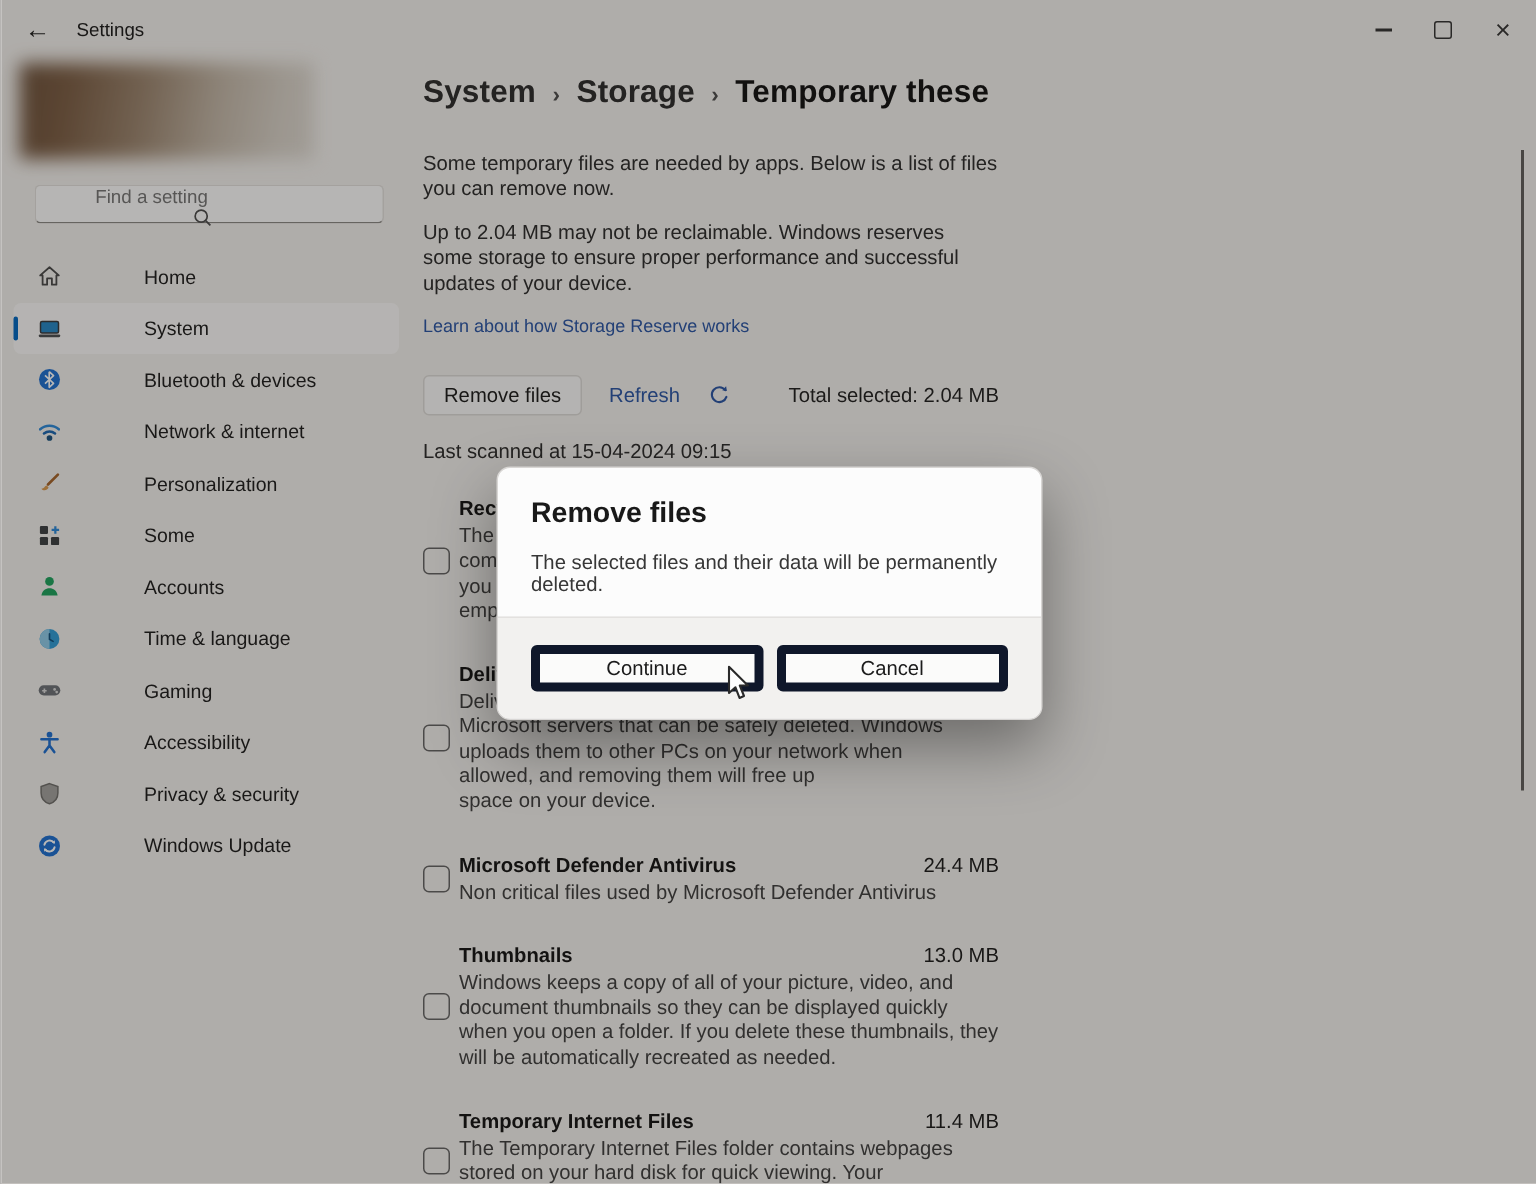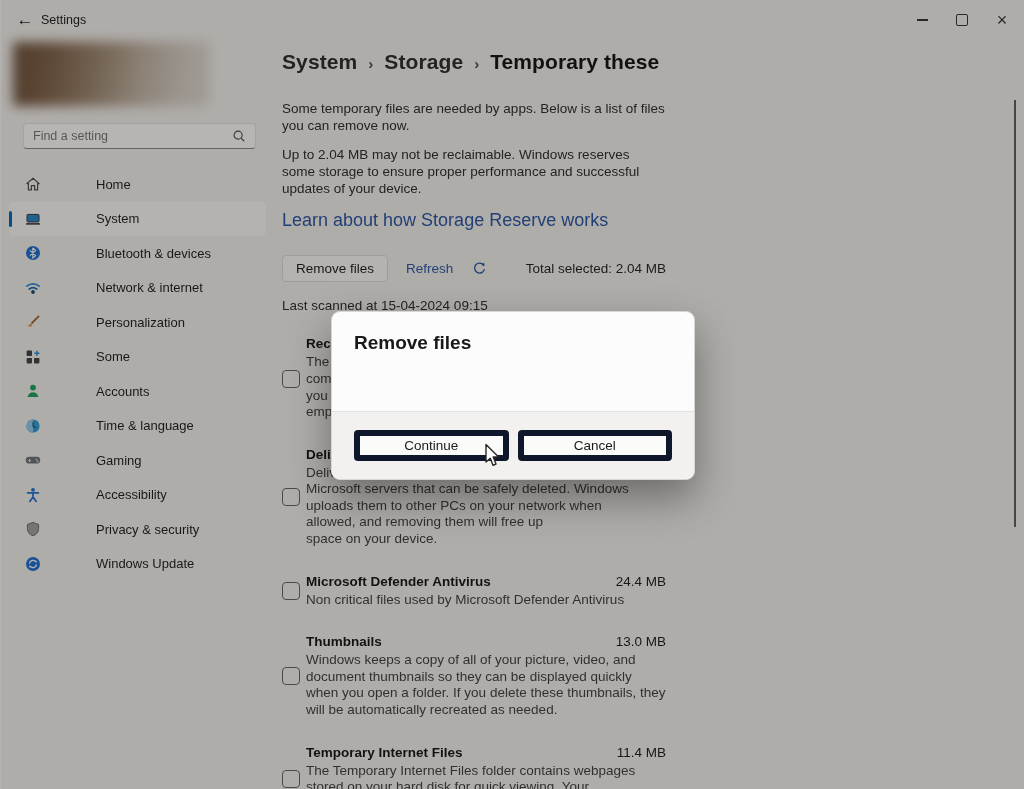--- a/index.html
+++ b/index.html
@@ -8,50 +8,50 @@
     background:#f3f1ee;
     font-family:"Liberation Sans","DejaVu Sans",sans-serif;
     -webkit-font-smoothing:antialiased;
     border-left:1px solid rgba(0,0,0,0.25);
     box-sizing:border-box;
   }
   
   .titlebar{position:absolute;top:0;left:0;right:0;height:40px;display:flex;align-items:center;}
   .back-btn{width:32px;height:28px;margin-left:8px;display:flex;align-items:center;justify-content:center;
     font-size:17px;color:#1a1a1a;border-radius:4px;cursor:default;}
-  .tb-title{font-size:12.5px;color:#1a1a1a;}
+  .tb-title{font-size:12.5px;margin-left:10px;color:#1a1a1a;}
   .win-controls{position:absolute;right:2px;top:0;height:40px;display:flex;}
   .win-btn{width:40px;height:40px;display:flex;align-items:center;justify-content:center;}
   .min-glyph{width:11px;height:1.5px;background:#333;}
   .max-glyph{width:10px;height:10px;border:1.3px solid #333;border-radius:2px;}
   .close-glyph{font-size:18px;line-height:1;color:#333;}
   
   .sidebar{position:absolute;top:40px;left:0;width:270px;bottom:0;}
   .avatar{position:absolute;left:12px;top:2px;width:196px;height:64px;border-radius:2px;
     background:linear-gradient(100deg,#6d523c 0%,#7a5c43 16%,#9c8670 42%,#c2b6a7 66%,#d8d2c9 88%,#dcd7cf 100%);
     filter:blur(6px);}
   .search-box{position:absolute;left:22px;top:83px;width:231px;height:24px;background:#fdfdfd;
-    border:1px solid #e2e0dd;border-bottom:1.5px solid #8a8884;border-radius:4px;display:flex;align-items:center;}
+    border:1px solid #e2e0dd;border-bottom:1.5px solid #8a8884;border-radius:4px;display:flex;align-items:center;flex-direction:column;}
   .search-box input{flex:1;border:none;outline:none;background:transparent;
     font:12.5px "Liberation Sans","DejaVu Sans",sans-serif;color:#333;padding:0 0 0 9px;}
   .search-icon{margin-right:9px;display:flex;}
   .nav{position:absolute;left:0;top:127px;width:270px;}
   .nav-item{position:relative;height:34.5px;margin:0 5px 0 8px;border-radius:5px;display:flex;align-items:center;cursor:default;gap:41px;}
   .nav-item.active{background:rgba(255,255,255,0.62);}
   .nav-item.active::before{content:"";position:absolute;left:0;top:9px;width:3px;height:16px;border-radius:2px;background:#0067c0;}
   .nav-icon{width:16px;height:16px;margin-left:16px;display:flex;flex:0 0 16px;}
   .nav-label{margin-left:14px;font-size:13px;color:#1c1c1c;white-space:nowrap;}
   
   .main{position:absolute;left:281px;top:50px;width:384px;}
   .breadcrumb{font-size:21px;color:#2b2b2b;display:flex;align-items:center;gap:11px;margin-bottom:26px;}
   .crumb{font-weight:600;letter-spacing:0.1px;}
   .crumb.current{font-weight:700;color:#121212;}
   .crumb-sep{color:#4c4c4c;font-size:15px;font-weight:700;padding-top:2px;}
   .intro{font-size:13.5px;line-height:1.28;color:#2b2b2b;margin:0 0 11px;}
-  .link{font-size:18px;color:#2a55a4;display:inline-block;margin:2px 0 0;text-decoration:none;}
+  .link{font-size:12px;color:#2a55a4;display:inline-block;margin:2px 0 0;text-decoration:none;}
   .toolbar{display:flex;align-items:center;margin-top:24px;}
   .btn-standard{background:#fafaf9;border:1px solid #dcdad7;border-radius:4px;font-size:13.5px;color:#1b1b1b;
     padding:5px 13px;font-family:inherit;}
   .refresh{display:flex;align-items:center;gap:19px;margin-left:18px;color:#2a55a4;font-size:13.5px;cursor:default;}
   .total{margin-left:auto;font-size:13.5px;color:#1f1f1f;}
   .last-scanned{font-size:13.5px;color:#2b2b2b;margin:16px 0 23px;}
   .file-row{display:flex;align-items:center;margin-bottom:26px;}
   .chk{flex:0 0 16px;width:16px;height:16px;border:1.5px solid #646464;border-radius:4px;margin-right:6px;background:transparent;}
   .file-content{flex:1;min-width:0;}
   .file-head{display:flex;justify-content:space-between;align-items:baseline;font-size:13.5px;}
@@ -309,20 +309,21 @@
     </div>
 </div>
 
 <div class="scroll-thumb"></div>
 
 <div class="overlay"></div>
 
 <div class="dialog">
   <div class="dialog-body">
     <h2 class="dialog-title">Remove files</h2>
+    <p class="dialog-text">The selected files and their data will be permanently deleted.</p>
   </div>
   <div class="dialog-footer">
     <button class="dialog-btn">Continue</button>
     <button class="dialog-btn">Cancel</button>
   </div>
 </div>
 
 <div class="cursor">
   <svg width="19" height="25" viewBox="0 0 19 25">
       <path d="M2 1.5 L2 19 L6.3 15.2 L9 22.3 L12 21 L9.2 14 L14.6 14 Z" fill="#fdfdfd" stroke="#2a2a2a" stroke-width="1.4" stroke-linejoin="round"></path>

